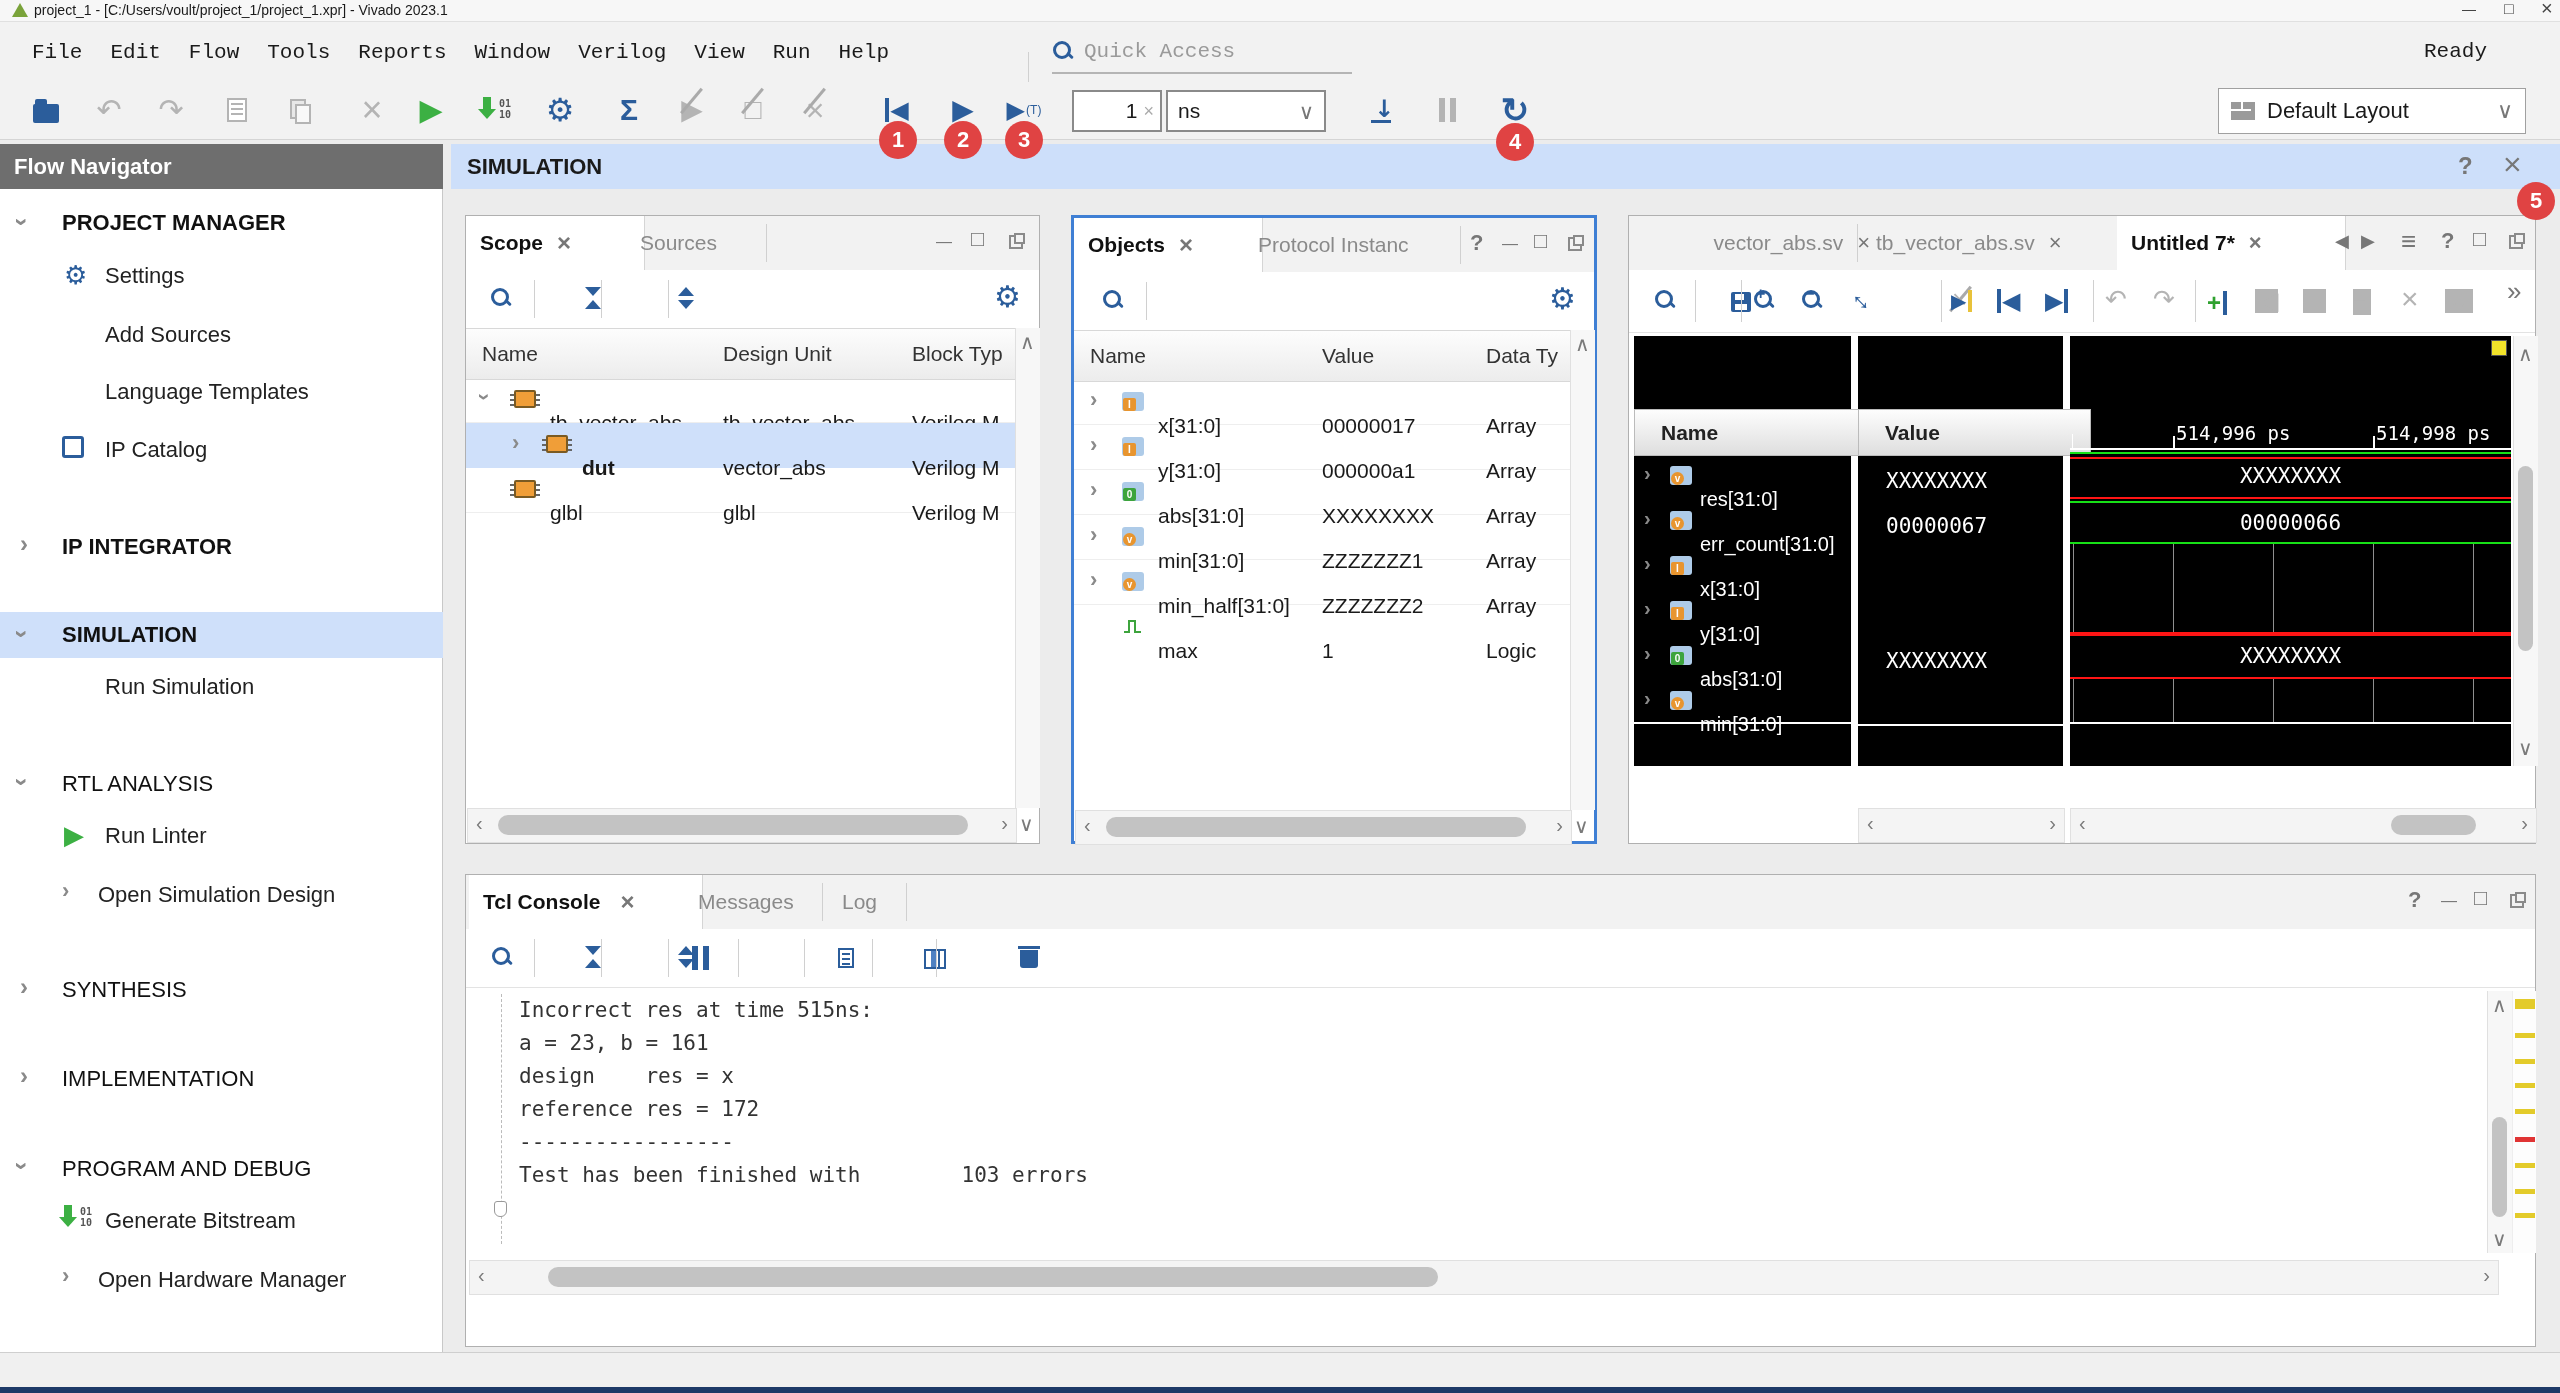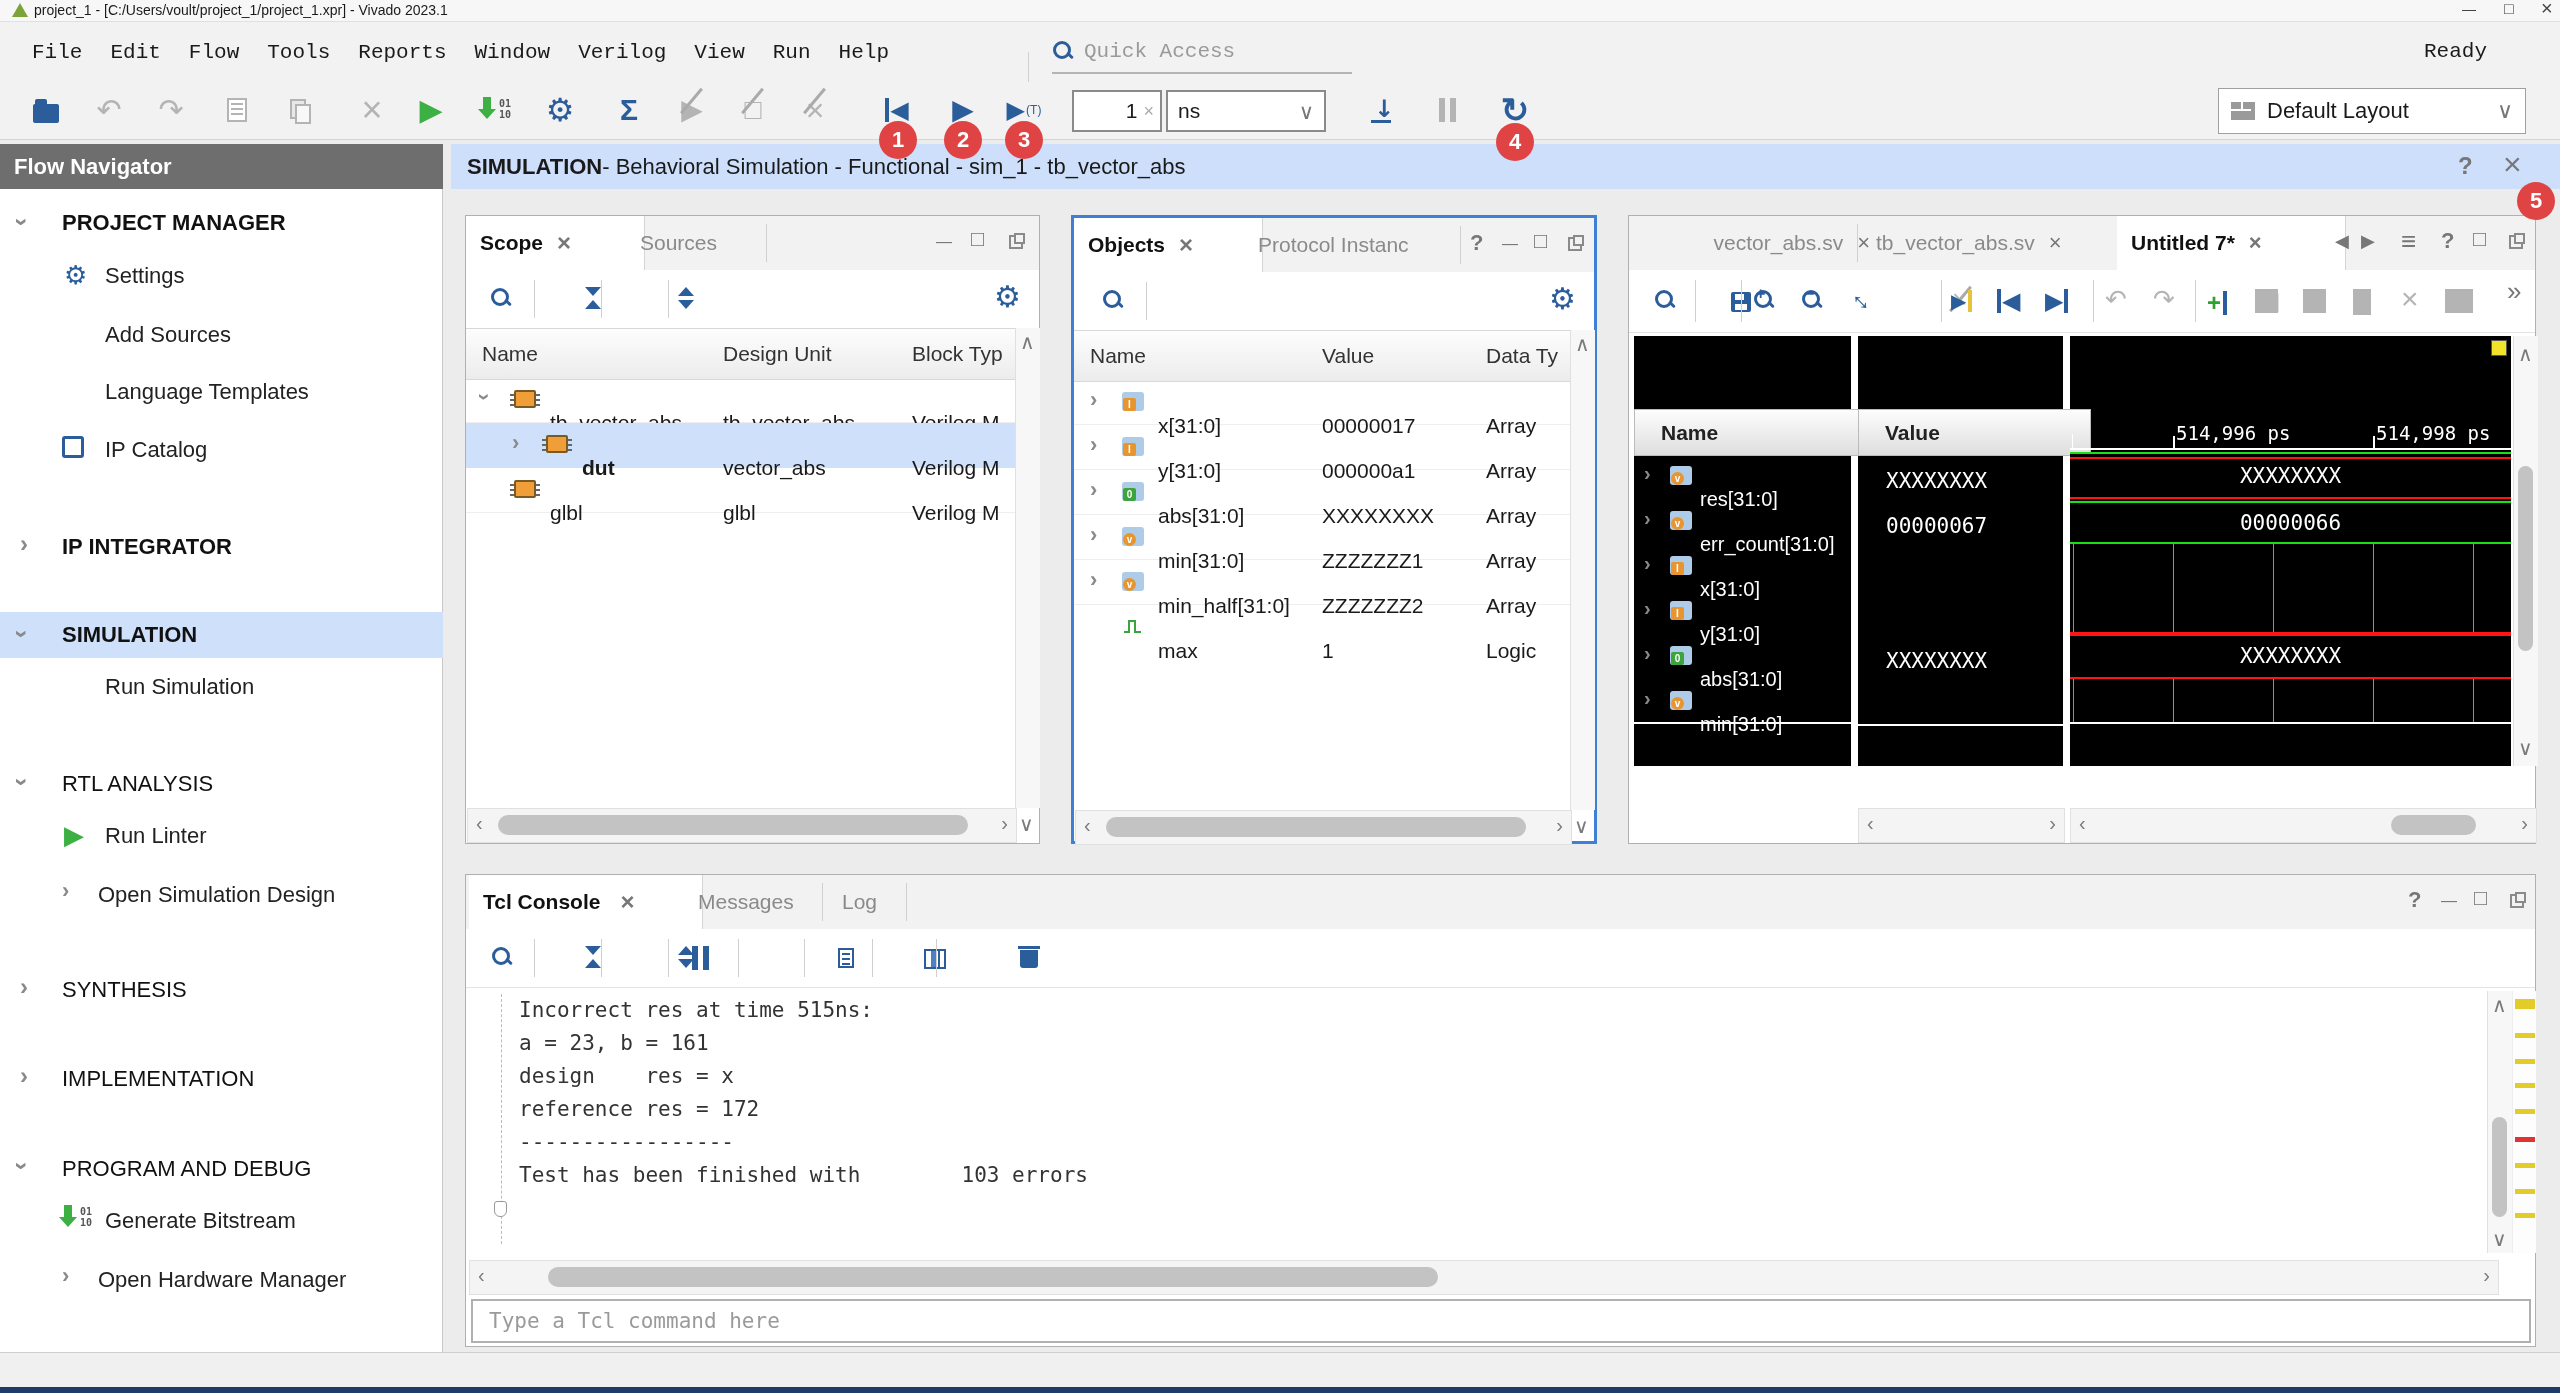--- a/index.html
+++ b/index.html
@@ -320,21 +320,20 @@
   <span class="abs fn-sec" style="left:62px;top:1066px;font-weight:normal;" data-name="sidebar-section-implementation">IMPLEMENTATION</span>
   <span class="abs gl gl-chevD" style="left:18px;top:1154px;font-size:24px;" data-name="chevron-down-icon"></span>
   <span class="abs fn-sec" style="left:62px;top:1156px;font-weight:normal;" data-name="sidebar-section-program-debug">PROGRAM AND DEBUG</span>
   <span class="abs" style="left:62px;top:1205px;" data-name="bitstream-icon"><span class="i-bits"><i class="arr"></i><span class="txt">01<br>10</span></span></span>
   <span class="abs fn-item" style="left:105px;top:1208px;" data-name="sidebar-item-generate-bitstream">Generate Bitstream</span>
   <span class="abs gl gl-chevR" style="left:62px;top:1265px;font-size:22px;" data-name="chevron-right-icon"></span>
   <span class="abs fn-item" style="left:98px;top:1267px;" data-name="sidebar-item-open-hardware-manager">Open Hardware Manager</span>
 
   <div class="abs simbar flex" style="padding-left:16px;" data-name="simulation-header-bar">
     <b data-name="simulation-header-bold">SIMULATION</b>
-      <span data-name="simulation-header-rest"> - Behavioral Simulation - Functional - sim_1 - tb_vector_abs</span>
     <span class="abs gl gl-q dgray" style="left:2007px;top:10px;font-size:24px;font-weight:bold;" data-name="help-icon"></span>
     <span class="abs gl gl-x dgray" style="left:2052px;top:4px;font-size:32px;" data-name="close-icon"></span>
   </div>
 
   <div class="abs panel" style="left:465px;top:215px;width:575px;height:629px;" data-name="scope-panel">
     <div class="tabbar" data-name="scope-tabbar">
       <div class="tab active" style="left:0;width:150px;" data-name="tab-scope">
         <span data-name="tab-scope-label">Scope</span>
         <span class="gl gl-x dgray" style="font-size:24px;" data-name="close-icon"></span>
       </div>
@@ -734,23 +733,20 @@
       <div class="mark" style="left:2px;top:198px;width:20px;" data-name="warning-mark"></div>
       <div class="mark" style="left:2px;top:222px;width:20px;" data-name="warning-mark"></div>
     </div>
 
     <div class="scrollh" style="left:3px;top:385px;width:2028px;" data-name="tcl-hscrollbar">
       <span class="sarr gl gl-lt abs" style="left:8px;top:4px;" data-name="scroll-left-icon"></span>
       <div class="thumbh" style="left:78px;width:890px;" data-name="scroll-thumb"></div>
       <span class="sarr gl gl-rt abs" style="right:8px;top:4px;" data-name="scroll-right-icon"></span>
     </div>
 
-    <div class="abs flex" style="left:5px;top:424px;width:2060px;height:44px;border:2px solid #b0b0b0;background:#fff;padding-left:16px;" data-name="tcl-command-input">
-      <span class="mono" style="color:#9a9a9a;font-size:21px;" data-name="tcl-input-placeholder">Type a Tcl command here</span>
-    </div>
   </div>
 
   <div class="abs statusbar" data-name="status-bar">
     
     
   </div>
   <div class="abs bottomstrip" data-name="window-bottom-edge"></div>
 
 </div>
 

